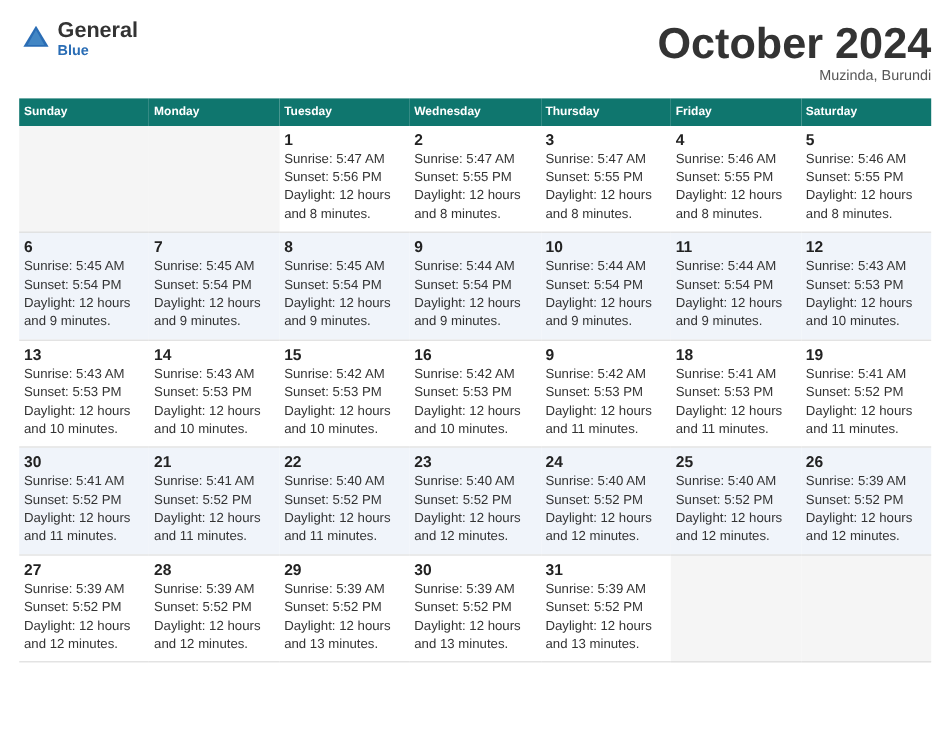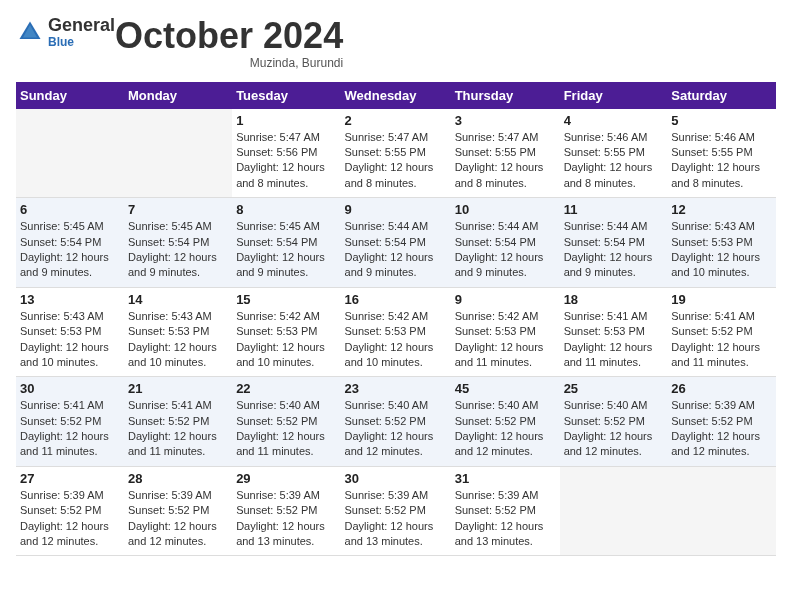--- a/index.html
+++ b/index.html
@@ -5,23 +5,24 @@
     * { box-sizing: border-box; margin: 0; padding: 0; }
     body {
       font-family: Arial, sans-serif;
       background: #fff;
       width: 792px;
       min-height: 612px;
       padding: 16px;
     }
     .header {
       display: flex;
-      justify-content: flex-start;
+      justify-content: space-between;
       align-items: flex-start;
       margin-bottom: 12px;
+      gap: 36px;
     }
     .logo {
       display: flex;
       align-items: center;
       gap: 4px;
     }
     .logo-text {
       display: flex;
       flex-direction: column;
       line-height: 1.1;
@@ -52,25 +53,25 @@
     .location {
       font-size: 12px;
       color: #555;
     }
     table {
       width: 100%;
       border-collapse: collapse;
       font-size: 11px;
     }
     thead tr th {
-      background: #4c1d95;
+      background: #0f766e;
       color: #fff;
       padding: 6px 4px;
       text-align: left;
-      font-size: 13px;
+      font-size: 10px;
       font-weight: bold;
     }
     tbody tr {
       border-bottom: 1px solid #ddd;
     }
     tbody tr:nth-child(odd) {
       background: #fff;
     }
     tbody tr:nth-child(even) {
       background: #f0f4fa;
@@ -270,21 +271,21 @@
 Sunset: 5:52 PM
 Daylight: 12 hours and 11 minutes.</div>
         </td>
         <td>
           <span class="day-number">23</span>
           <div class="day-info" style="white-space: pre-line;">Sunrise: 5:40 AM
 Sunset: 5:52 PM
 Daylight: 12 hours and 12 minutes.</div>
         </td>
         <td>
-          <span class="day-number">45</span>
+          <span class="day-number">24</span>
           <div class="day-info" style="white-space: pre-line;">Sunrise: 5:40 AM
 Sunset: 5:52 PM
 Daylight: 12 hours and 12 minutes.</div>
         </td>
         <td>
           <span class="day-number">25</span>
           <div class="day-info" style="white-space: pre-line;">Sunrise: 5:40 AM
 Sunset: 5:52 PM
 Daylight: 12 hours and 12 minutes.</div>
         </td>

